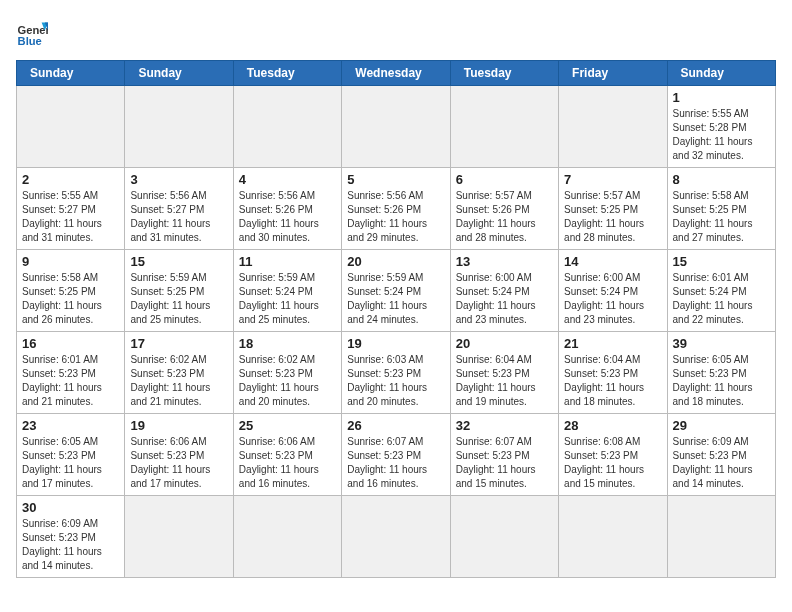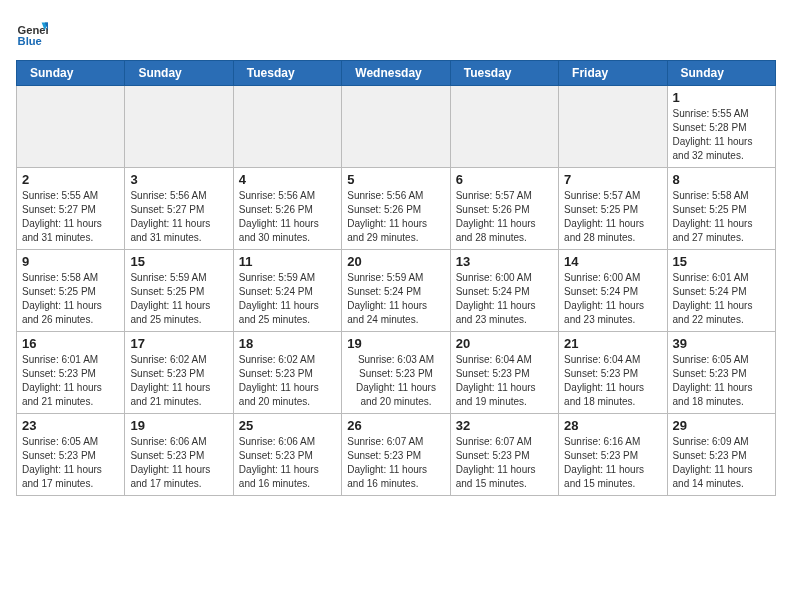--- a/index.html
+++ b/index.html
@@ -245,21 +245,21 @@
         </td>
         <td>
           <span class="day-number">18</span>
           <div class="day-info" style="white-space: pre-line;">Sunrise: 6:02 AM
 Sunset: 5:23 PM
 Daylight: 11 hours
 and 20 minutes.</div>
         </td>
         <td>
           <span class="day-number">19</span>
-          <div class="day-info" style="white-space: pre-line; text-align: center;">Sunrise: 6:03 AM
+          <div class="day-info" style="white-space: pre-line;">Sunrise: 6:03 AM
 Sunset: 5:23 PM
 Daylight: 11 hours
 and 20 minutes.</div>
         </td>
         <td>
           <span class="day-number">20</span>
           <div class="day-info" style="white-space: pre-line;">Sunrise: 6:04 AM
 Sunset: 5:23 PM
 Daylight: 11 hours
 and 19 minutes.</div>
@@ -310,27 +310,42 @@
         </td>
         <td>
           <span class="day-number">32</span>
           <div class="day-info" style="white-space: pre-line;">Sunrise: 6:07 AM
 Sunset: 5:23 PM
 Daylight: 11 hours
 and 15 minutes.</div>
         </td>
         <td>
           <span class="day-number">28</span>
-          <div class="day-info" style="white-space: pre-line;">Sunrise: 6:16 AM
+          <div class="day-info" style="white-space: pre-line;">Sunrise: 6:08 AM
 Sunset: 5:23 PM
 Daylight: 11 hours
 and 15 minutes.</div>
         </td>
         <td>
           <span class="day-number">29</span>
           <div class="day-info" style="white-space: pre-line;">Sunrise: 6:09 AM
 Sunset: 5:23 PM
 Daylight: 11 hours
 and 14 minutes.</div>
         </td>
+      </tr>
+      <tr>
+        <td class="last-row">
+          <span class="day-number">30</span>
+          <div class="day-info" style="white-space: pre-line;">Sunrise: 6:09 AM
+Sunset: 5:23 PM
+Daylight: 11 hours
+and 14 minutes.</div>
+        </td>
+        <td class="empty last-row"></td>
+        <td class="empty last-row"></td>
+        <td class="empty last-row"></td>
+        <td class="empty last-row"></td>
+        <td class="empty last-row"></td>
+        <td class="empty last-row"></td>
       </tr>
     </tbody>
 </table>
 
 </body></html>

